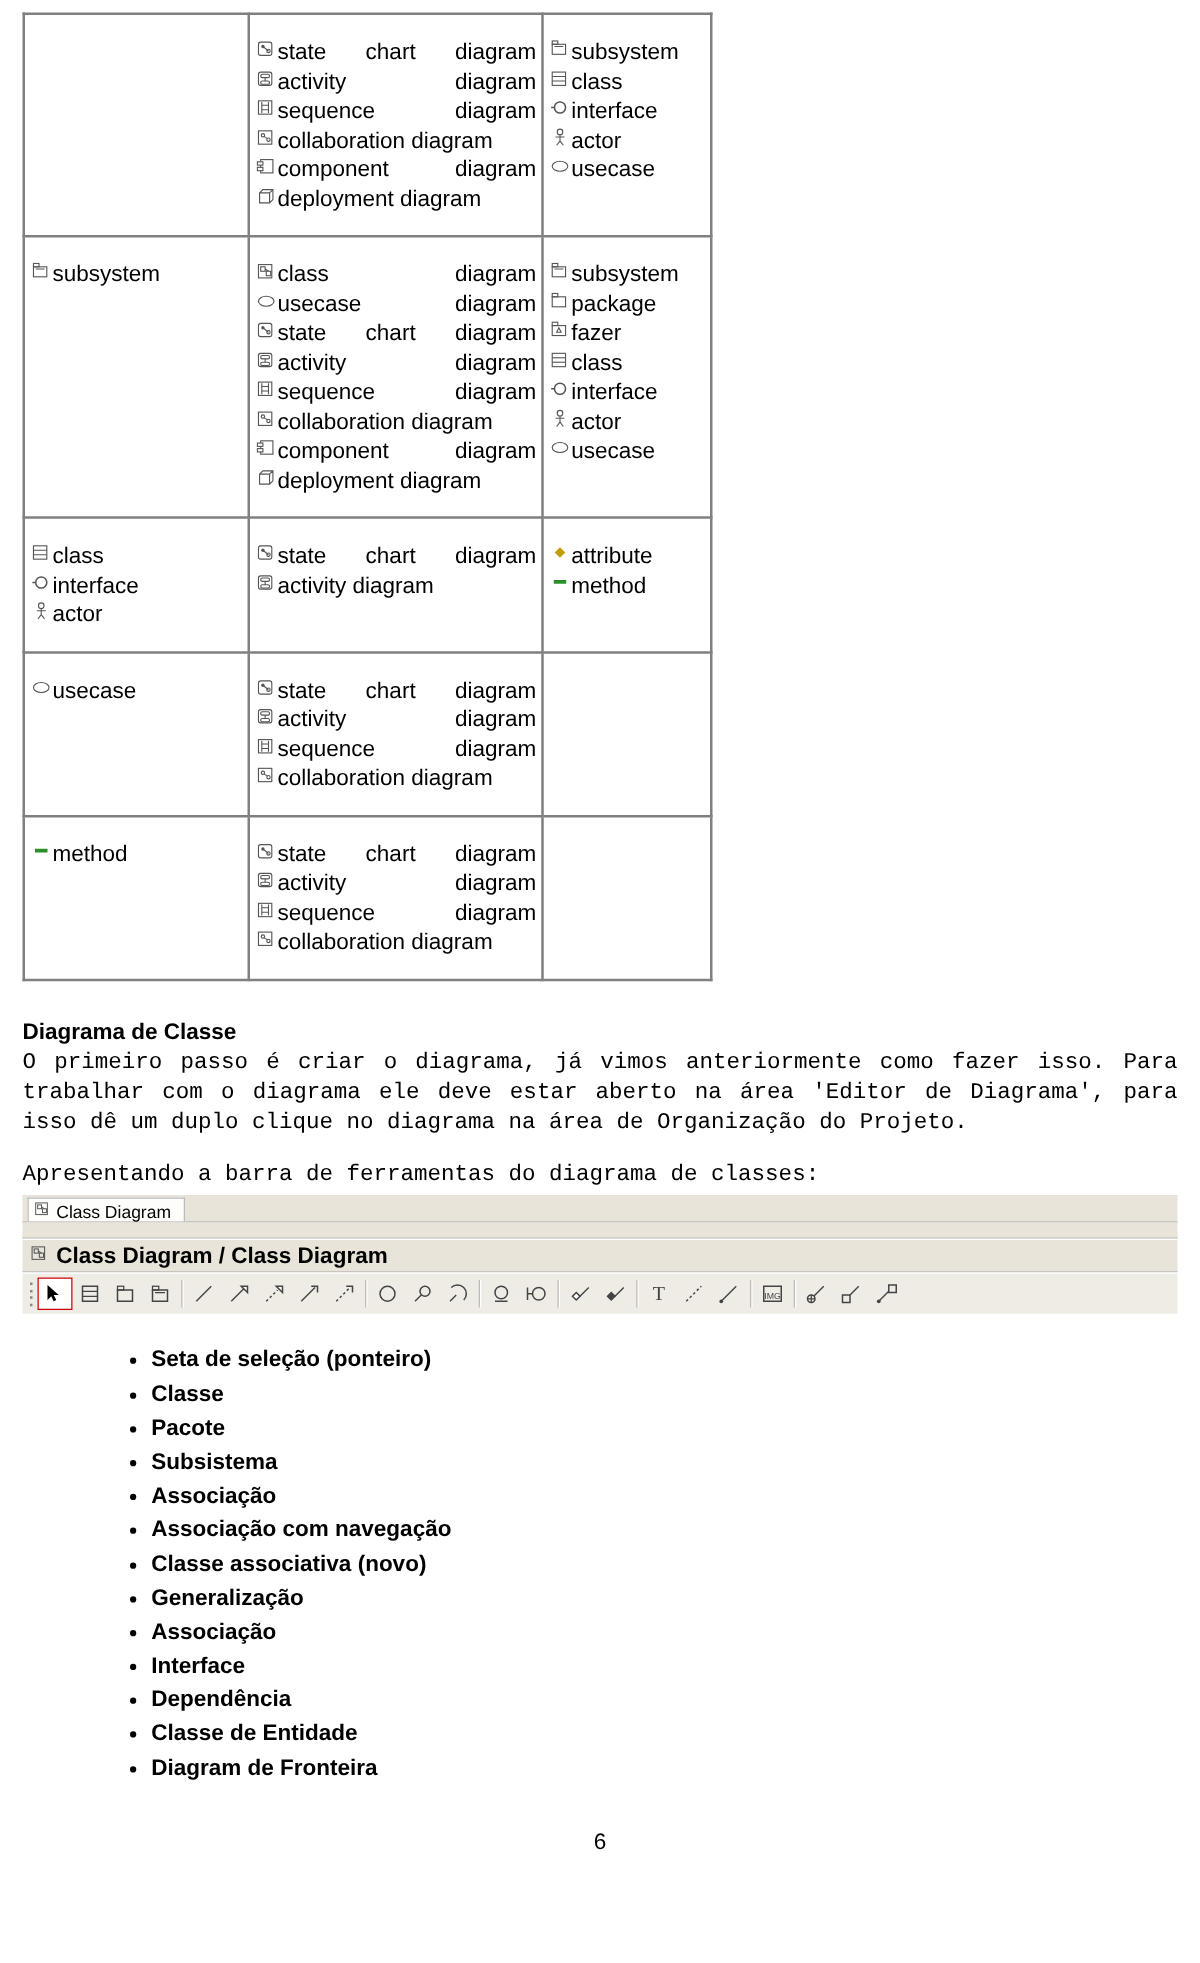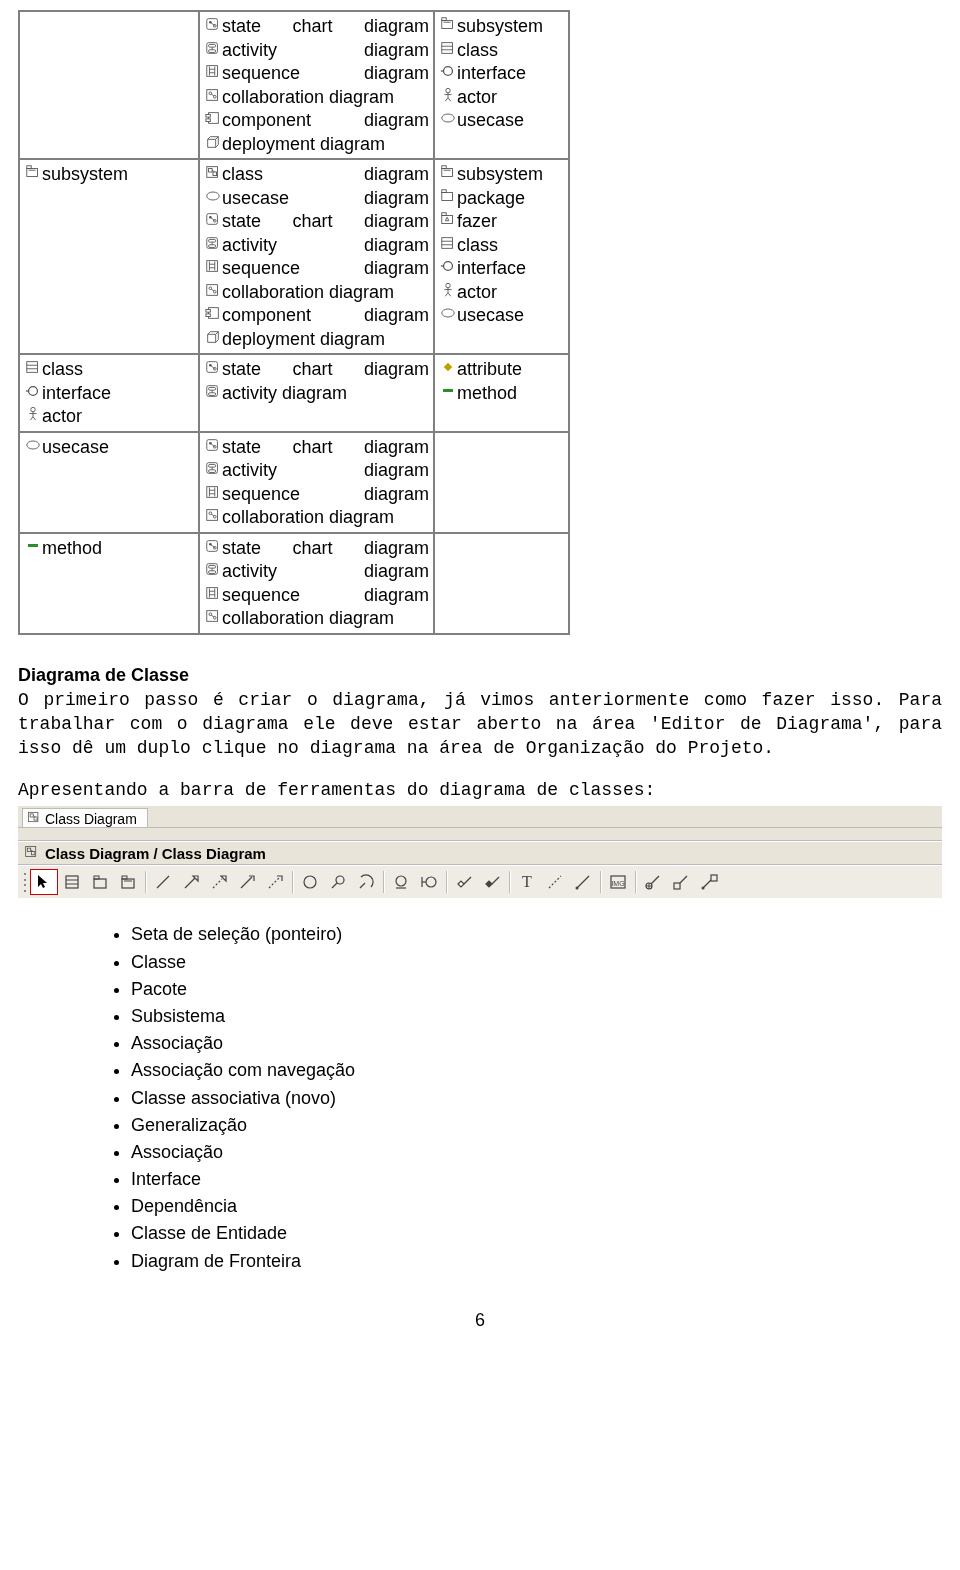--- a/index.html
+++ b/index.html
@@ -12,21 +12,21 @@
     width: 960px;
     box-sizing: border-box;
   }
   table.grid {
     border-collapse: collapse;
     margin-bottom: 30px;
   }
   table.grid td {
     border: 2px solid #808080;
     vertical-align: top;
-    padding: 2px 4px;
+    padding: 17px 4px;
     background: #fff;
   }
   .col1 { width: 170px; }
   .col2 { width: 225px; }
   .col3 { width: 125px; }
   .item-row {
     display: flex;
     align-items: flex-start;
     margin: 1px 0;
     line-height: 1.25;
@@ -95,21 +95,21 @@
   }
   .tab .ticon svg { width:14px; height:14px; }
   .title-bar {
     background: #e8e4d9;
     border-top: 1px solid #fff;
     border-bottom: 1px solid #bbb;
     padding: 2px 6px;
     display: flex;
     align-items: center;
     gap: 6px;
-    font-size: 15px;
+    font-size: 18px;
     font-weight: bold;
   }
   .title-bar .ticon svg { width:15px; height:15px; }
   .toolbar {
     background: #eeece4;
     border-top: 1px solid #fff;
     padding: 3px 4px;
     display: flex;
     align-items: center;
   }
@@ -133,22 +133,23 @@
     border: 1px solid #c00;
     background: #fff;
     box-sizing: border-box;
   }
   ul.bullets {
     list-style: disc;
     margin: 6px 0 0 0;
     padding-left: 95px;
   }
   ul.bullets li {
-    margin: 2px 18px;
+    margin: 2px 8px;
     line-height: 1.4;
+    font-weight: bold;
   }
   .pagenum {
     text-align: center;
     margin-top: 36px;
     font-size: 18px;
   }
   .grip {
     width: 6px;
     height: 22px;
     display: inline-flex;

